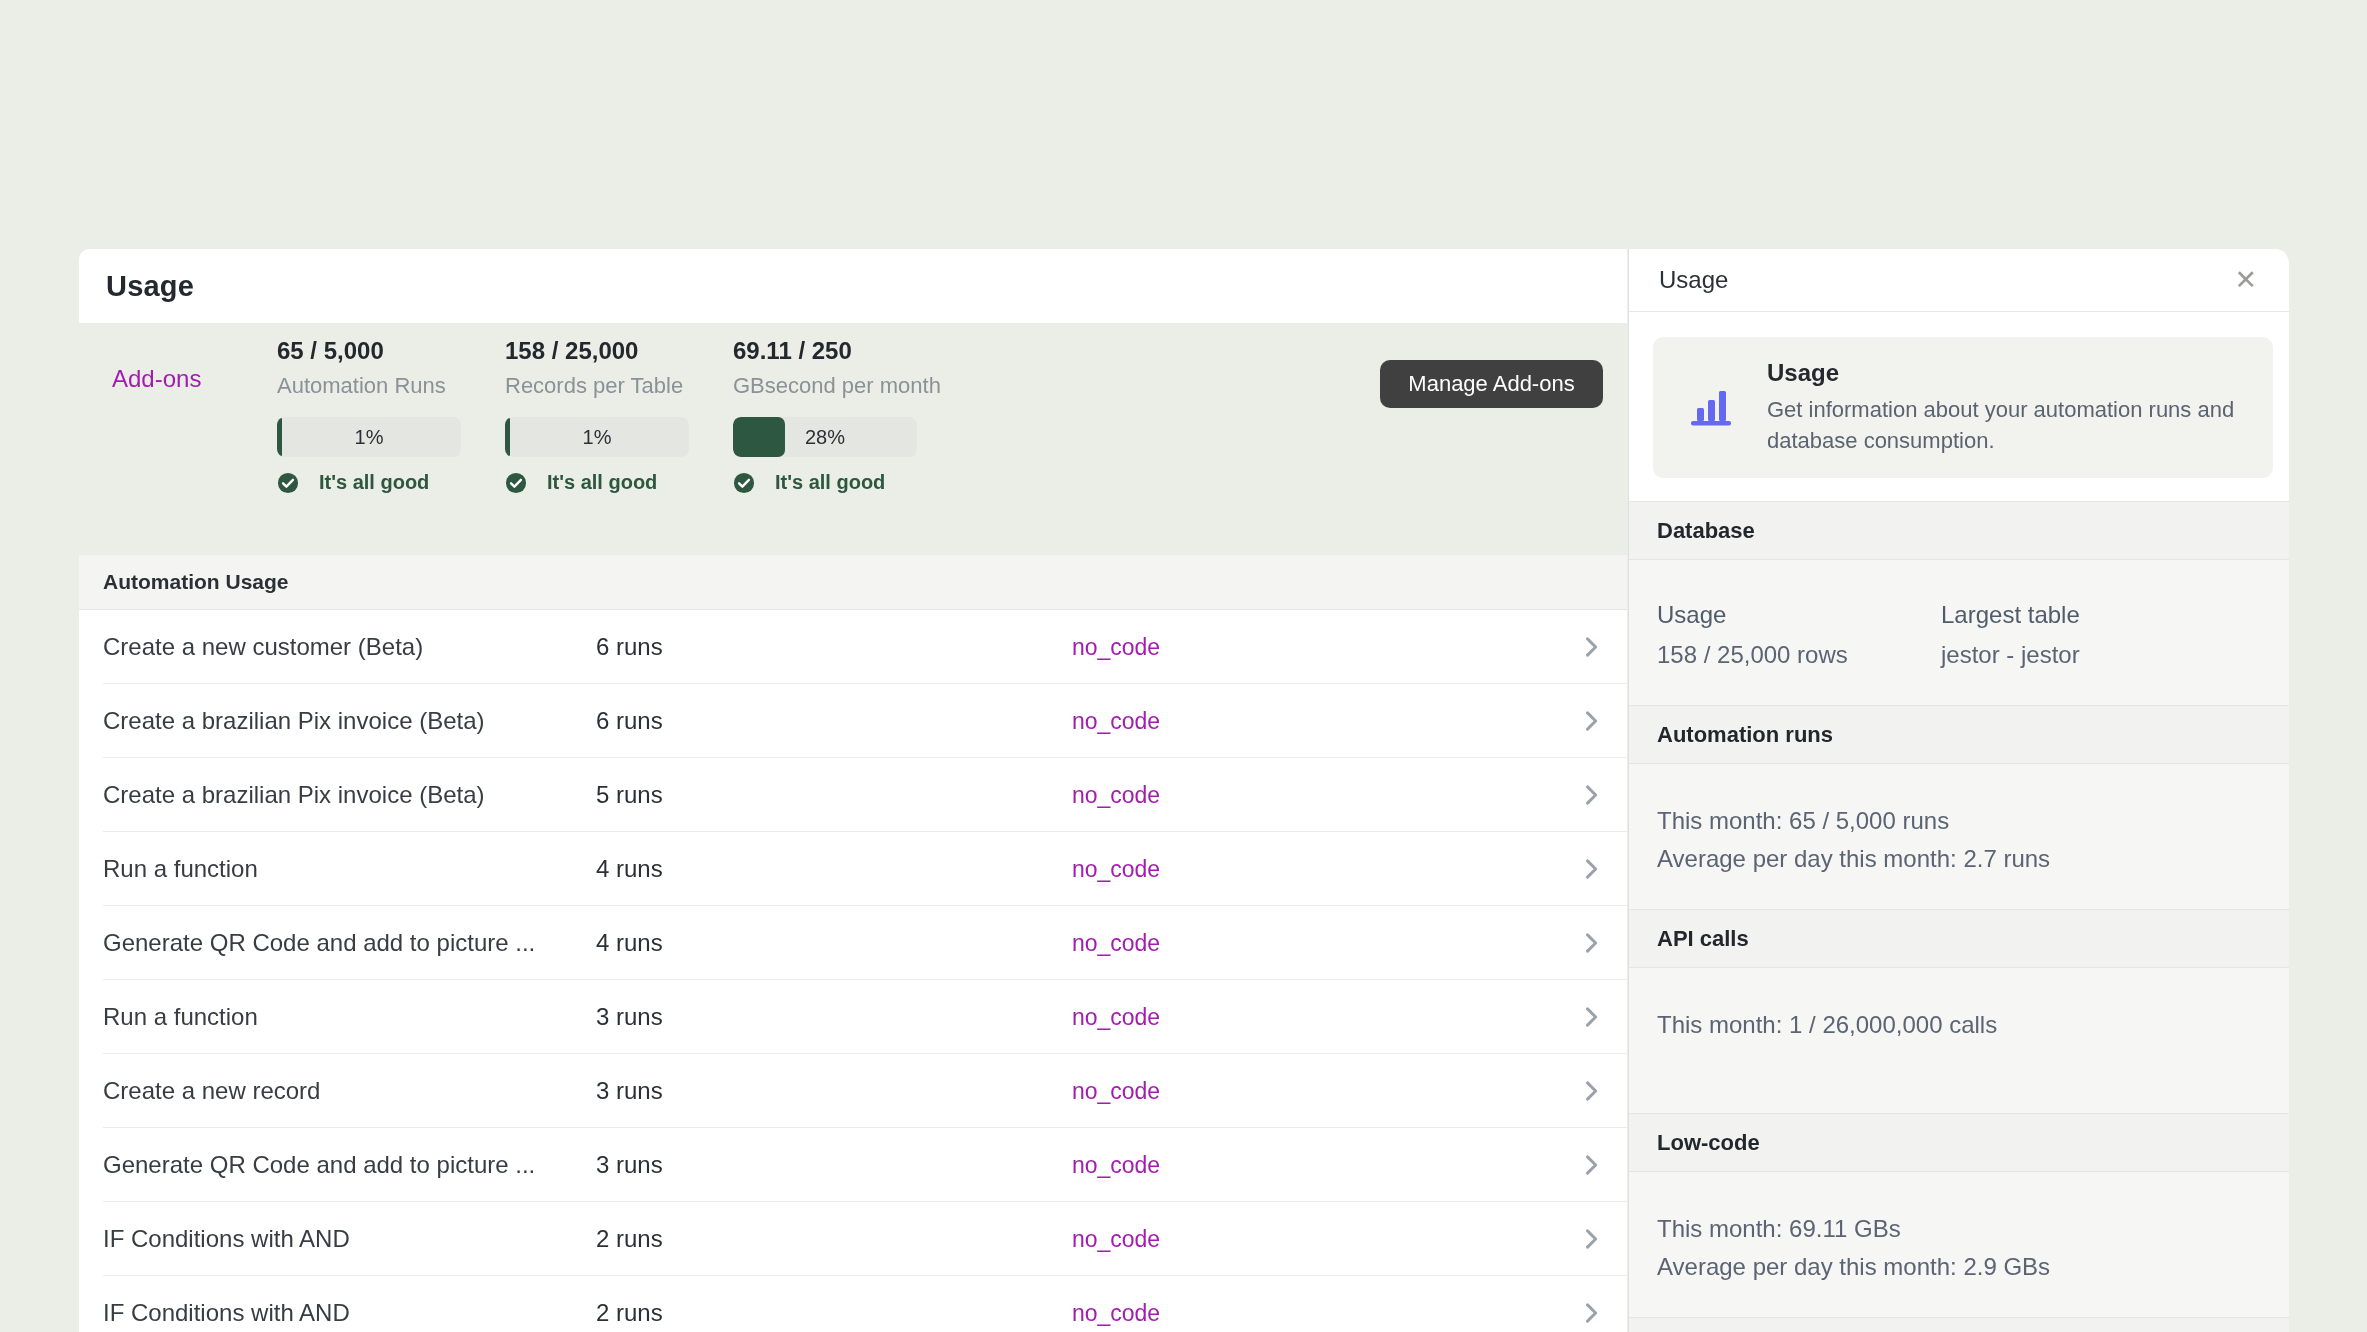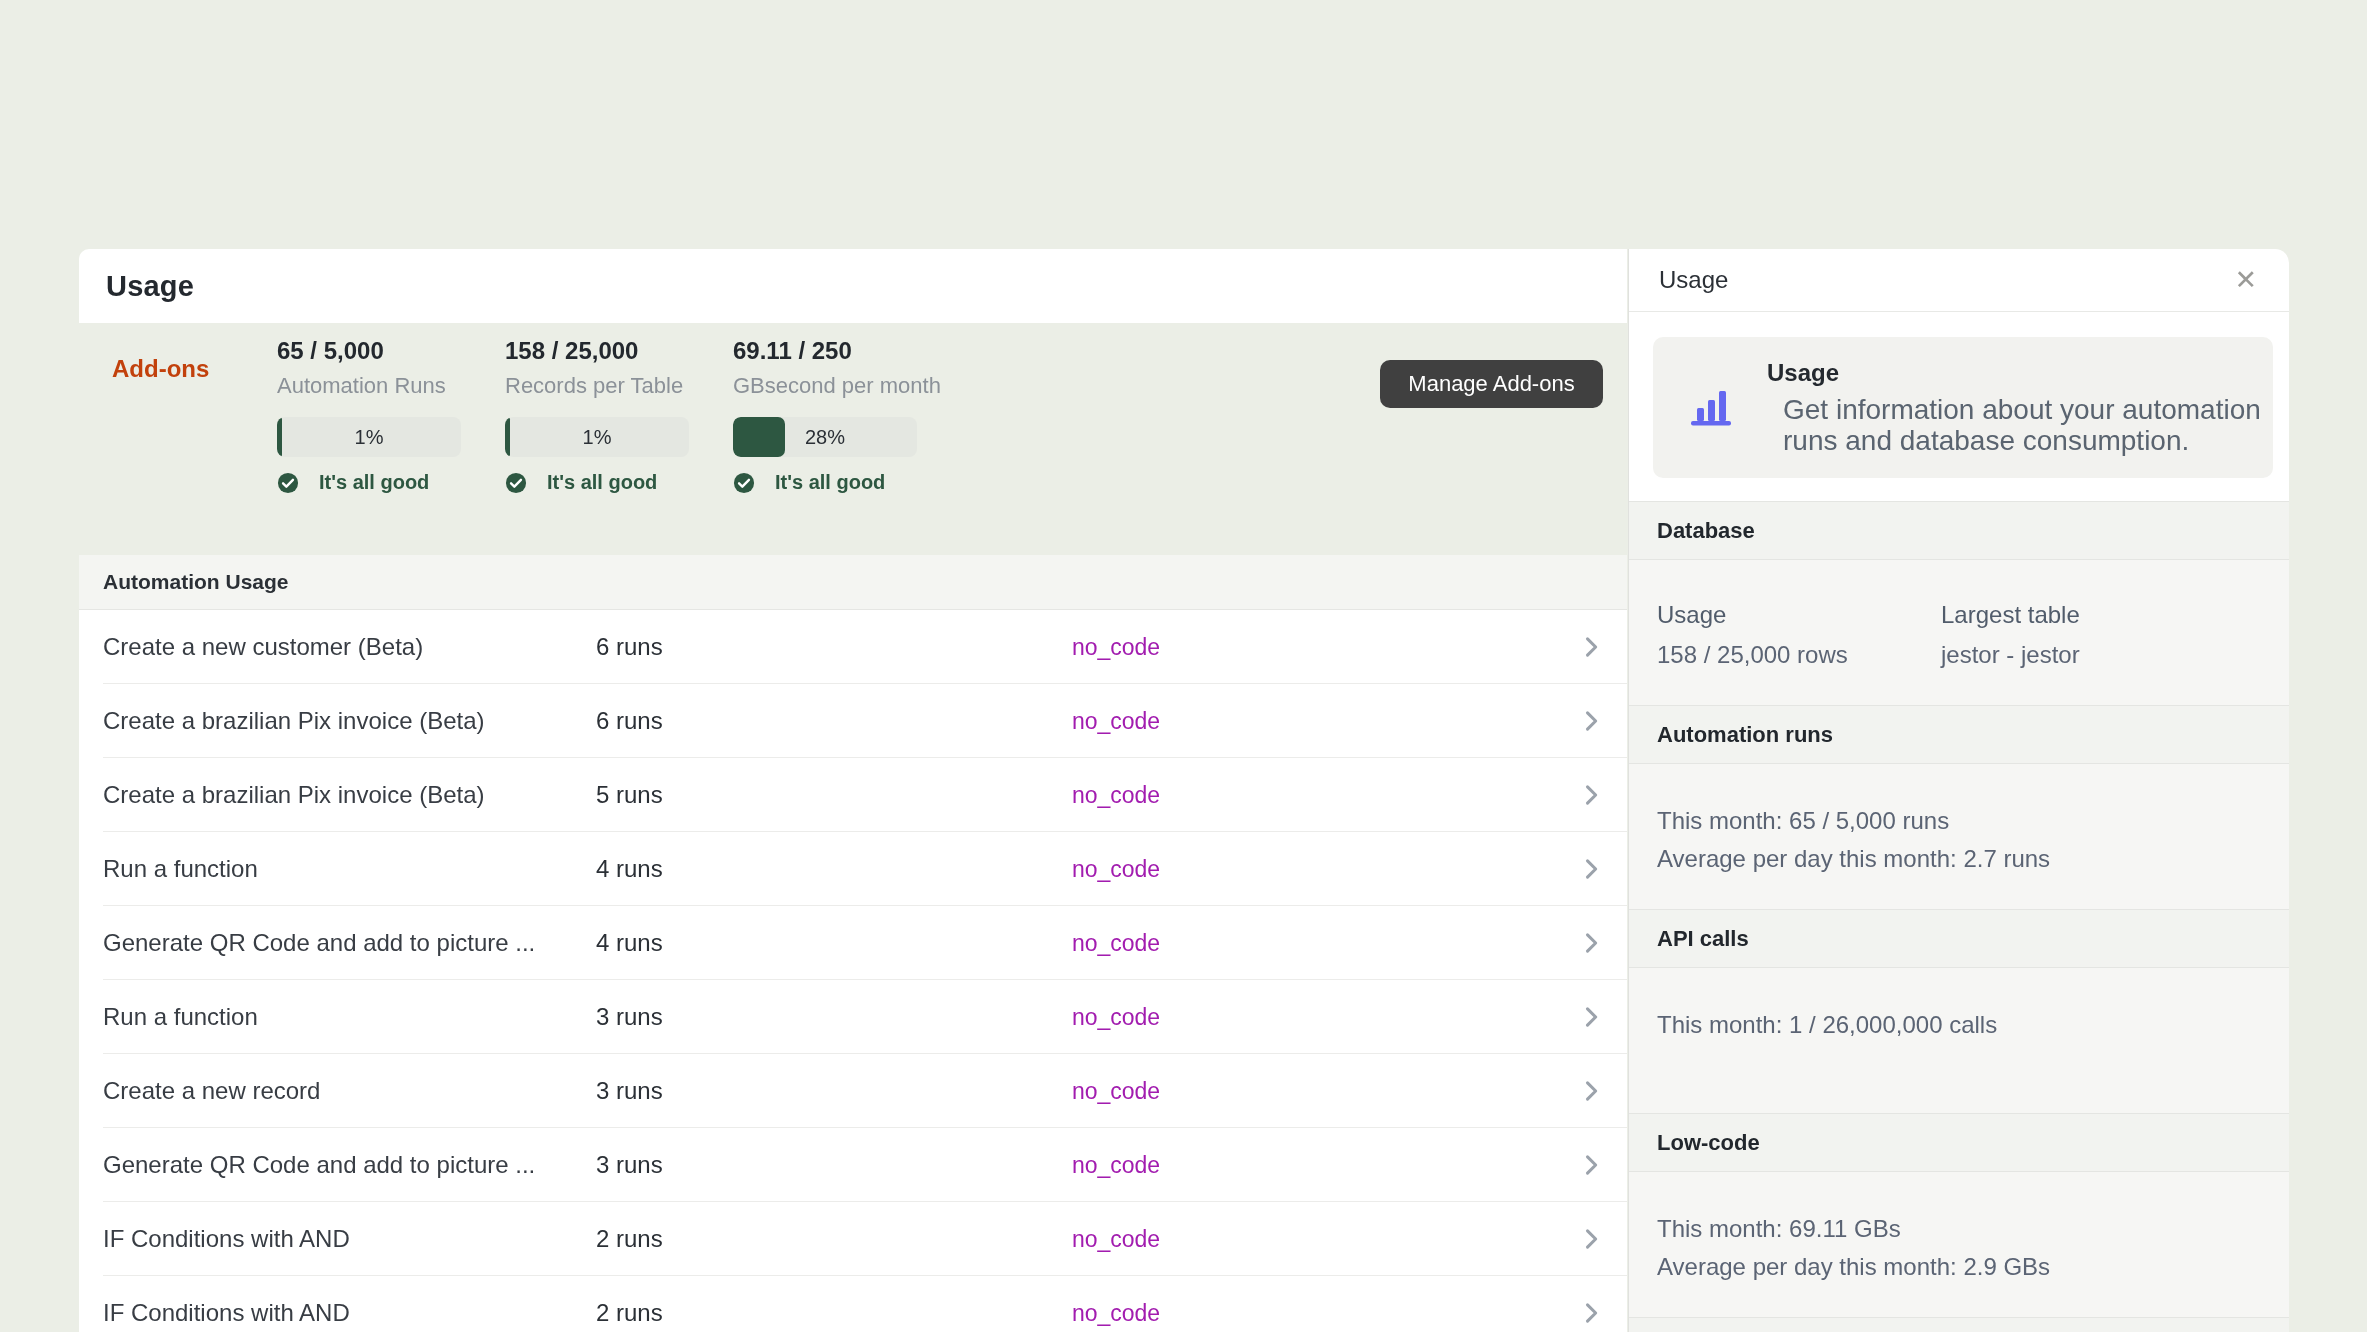--- a/index.html
+++ b/index.html
@@ -18,21 +18,21 @@
     position:absolute; left:79px; top:249px; width:1548px; height:74px;
     background:#ffffff; border-radius:10px 0 0 0;
     display:flex; align-items:center; padding-left:27px;
   }
   .title-bar h1 { font-size:29px; font-weight:700; color:#24292f; letter-spacing:0.2px; }
 
   .addons {
     position:absolute; left:79px; top:323px; width:1548px; height:197px;
     display:flex; padding-left:33px;
   }
-  .addons-label { width:165px; padding-top:32px; font-size:24px; font-weight:700; color:#c2410c; }
+  .addons-label { width:165px; padding-top:42px; font-size:24px; font-weight:400; color:#a21caf; }
   .stat-col { width:184px; margin-right:44px; display:flex; flex-direction:column; }
   .stat-value { margin-top:14px; font-size:24px; font-weight:600; color:#23282e; white-space:nowrap; }
   .stat-label { margin-top:8px; font-size:22px; color:#8b9198; white-space:nowrap; }
   .bar-track {
     margin-top:18px; width:184px; height:40px; background:#e4e7e1;
     border-radius:8px; position:relative; overflow:hidden;
   }
   .bar-fill {
     position:absolute; left:0; top:0; bottom:0; min-width:5px;
     background:#2d5741; border-radius:7px;
@@ -90,21 +90,21 @@
   .close-btn {
     background:none; border:none; cursor:pointer; font-size:27px; color:#9b9b98;
     line-height:1; padding:2px; font-family:inherit;
   }
   .info-box {
     margin:25px 16px 0 24px; height:141px; background:#f2f2ef; border-radius:10px;
     display:flex; align-items:center; padding-left:34px;
   }
   .info-icon { width:48px; height:48px; flex:0 0 48px; margin-right:32px; }
   .info-title { font-size:24px; font-weight:700; color:#24292f; margin-bottom:7px; }
-  .info-desc { font-size:28px; color:#5a6470; line-height:31px; width:500px;margin-left:16px; }
+  .info-desc { font-size:22px; color:#5a6470; line-height:31px; width:500px; }
 
   .p-sections { position:absolute; left:0; right:0; top:252px; bottom:0; border-top:1px solid #e4e5e2; }
   .p-band {
     height:58px; background:#f2f3f0; border-bottom:1px solid #e4e5e2;
     display:flex; align-items:center; padding-left:28px;
     font-size:22px; font-weight:700; color:#22272d;
   }
   .p-content {
     height:146px; background:#f6f6f4; border-bottom:1px solid #e4e5e2;
     padding:38px 0 0 28px; font-size:24px; color:#5b6474; line-height:38px;

